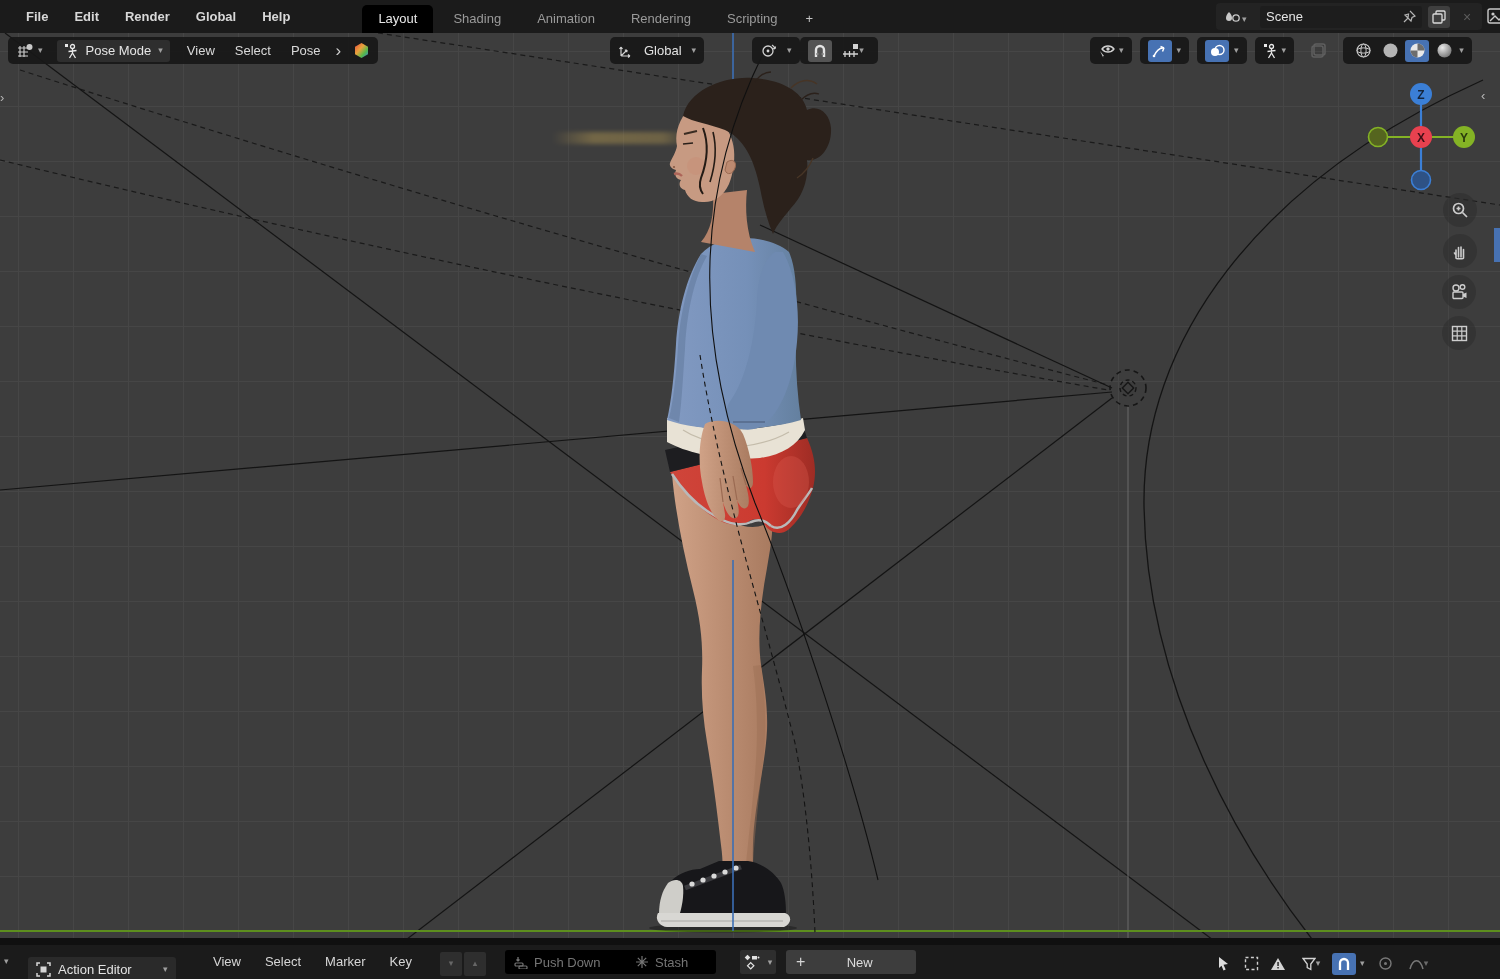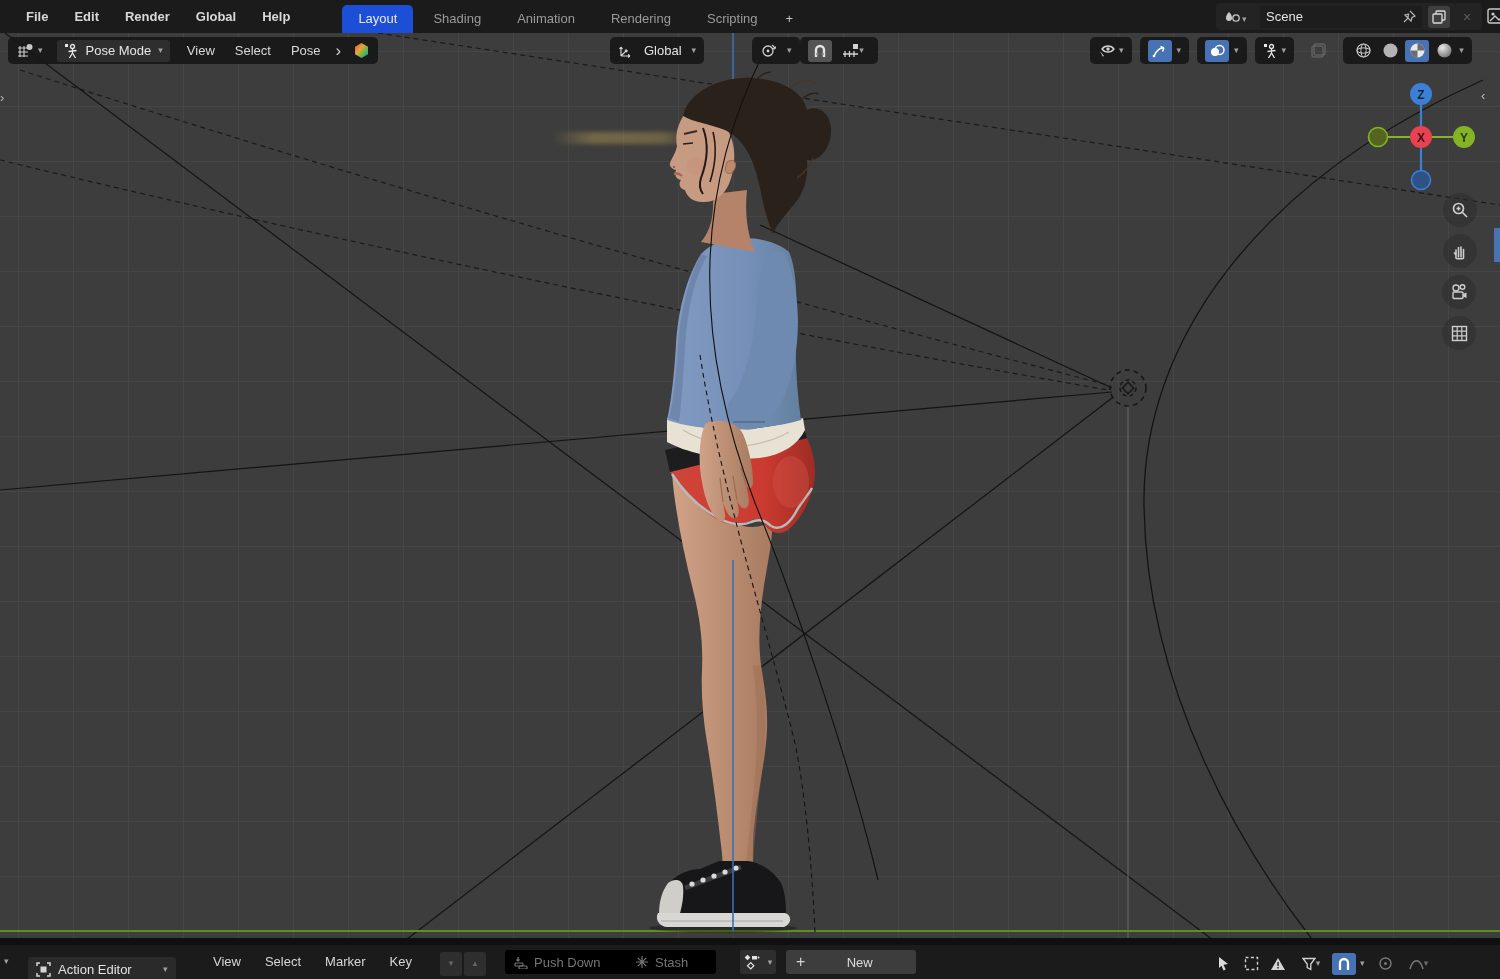--- a/index.html
+++ b/index.html
@@ -6,21 +6,21 @@
   #app{position:relative;width:1500px;height:979px;overflow:hidden;
        font-family:"Liberation Sans","DejaVu Sans",sans-serif;
        -webkit-font-smoothing:antialiased;color:#d6d6d6;font-size:13px;}
   
   .topbar{position:absolute;left:0;top:0;width:100%;height:33px;background:#1b1b1b;
           border-bottom:1px solid #0d0d0d;display:flex;align-items:center;}
   .menus{display:flex;gap:26px;padding-left:26px;color:#d8d8d8;font-weight:bold;}
   .menus span{cursor:default;}
   .tabs{display:flex;gap:4px;margin-left:52px;align-items:flex-end;height:100%;}
   .tab{padding:6px 16px 7px;color:#9a9a9a;border-radius:5px 5px 0 0;}
-  .tab.active{background:#1d4ed8;color:#e9e9e9;}
+  .tab.active{background:#000000;color:#e9e9e9;margin-left:20px;}
   .tab.addtab{padding:6px 8px 7px;color:#c5c5c5;}
   .scenebox{position:absolute;right:18px;top:3px;display:flex;align-items:center;height:27px;
             background:#232323;border-radius:4px;padding:0 4px;gap:6px;}
   .scenefield{display:flex;align-items:center;gap:0;background:#1d1d1d;border-radius:3px;
               height:22px;padding:0 6px;min-width:150px;}
   .iconbtn{display:flex;align-items:center;justify-content:center;width:22px;height:22px;border-radius:3px;}
   .iconbtn.lit{background:#3f3f3f;}
   .chev{font-size:9px;color:#9f9f9f;line-height:1;}
   
   .viewport{position:absolute;left:0;top:33px;width:1500px;height:905px;background:#3d3d3d;

